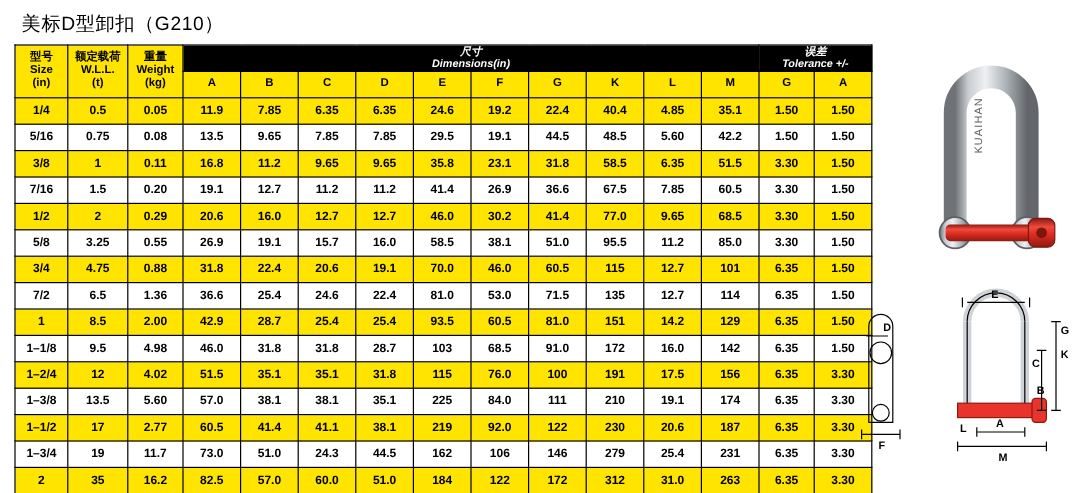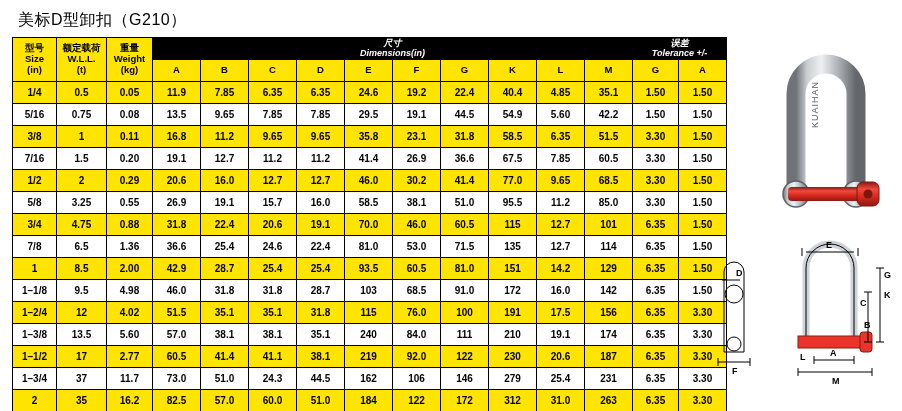--- a/index.html
+++ b/index.html
@@ -139,21 +139,21 @@
           <td class="cell-white">5/16</td>
           <td class="cell-white">0.75</td>
           <td class="cell-white">0.08</td>
           <td class="cell-white">13.5</td>
           <td class="cell-white">9.65</td>
           <td class="cell-white">7.85</td>
           <td class="cell-white">7.85</td>
           <td class="cell-white">29.5</td>
           <td class="cell-white">19.1</td>
           <td class="cell-white">44.5</td>
-          <td class="cell-white">54.9</td>
+          <td class="cell-white">48.5</td>
           <td class="cell-white">5.60</td>
           <td class="cell-white">42.2</td>
           <td class="cell-white">1.50</td>
           <td class="cell-white">1.50</td>
         </tr>
         <tr>
           <td class="cell-yellow">3/8</td>
           <td class="cell-yellow">1</td>
           <td class="cell-yellow">0.11</td>
           <td class="cell-yellow">16.8</td>
@@ -231,21 +231,21 @@
           <td class="cell-yellow">70.0</td>
           <td class="cell-yellow">46.0</td>
           <td class="cell-yellow">60.5</td>
           <td class="cell-yellow">115</td>
           <td class="cell-yellow">12.7</td>
           <td class="cell-yellow">101</td>
           <td class="cell-yellow">6.35</td>
           <td class="cell-yellow">1.50</td>
         </tr>
         <tr>
-          <td class="cell-white">7/8</td>
+          <td class="cell-white">7/2</td>
           <td class="cell-white">6.5</td>
           <td class="cell-white">1.36</td>
           <td class="cell-white">36.6</td>
           <td class="cell-white">25.4</td>
           <td class="cell-white">24.6</td>
           <td class="cell-white">22.4</td>
           <td class="cell-white">81.0</td>
           <td class="cell-white">53.0</td>
           <td class="cell-white">71.5</td>
           <td class="cell-white">135</td>
@@ -306,21 +306,21 @@
           <td class="cell-yellow">3.30</td>
         </tr>
         <tr>
           <td class="cell-white">1–3/8</td>
           <td class="cell-white">13.5</td>
           <td class="cell-white">5.60</td>
           <td class="cell-white">57.0</td>
           <td class="cell-white">38.1</td>
           <td class="cell-white">38.1</td>
           <td class="cell-white">35.1</td>
-          <td class="cell-white">240</td>
+          <td class="cell-white">225</td>
           <td class="cell-white">84.0</td>
           <td class="cell-white">111</td>
           <td class="cell-white">210</td>
           <td class="cell-white">19.1</td>
           <td class="cell-white">174</td>
           <td class="cell-white">6.35</td>
           <td class="cell-white">3.30</td>
         </tr>
         <tr>
           <td class="cell-yellow">1–1/2</td>
@@ -334,21 +334,21 @@
           <td class="cell-yellow">92.0</td>
           <td class="cell-yellow">122</td>
           <td class="cell-yellow">230</td>
           <td class="cell-yellow">20.6</td>
           <td class="cell-yellow">187</td>
           <td class="cell-yellow">6.35</td>
           <td class="cell-yellow">3.30</td>
         </tr>
         <tr>
           <td class="cell-white">1–3/4</td>
-          <td class="cell-white">37</td>
+          <td class="cell-white">19</td>
           <td class="cell-white">11.7</td>
           <td class="cell-white">73.0</td>
           <td class="cell-white">51.0</td>
           <td class="cell-white">24.3</td>
           <td class="cell-white">44.5</td>
           <td class="cell-white">162</td>
           <td class="cell-white">106</td>
           <td class="cell-white">146</td>
           <td class="cell-white">279</td>
           <td class="cell-white">25.4</td>

